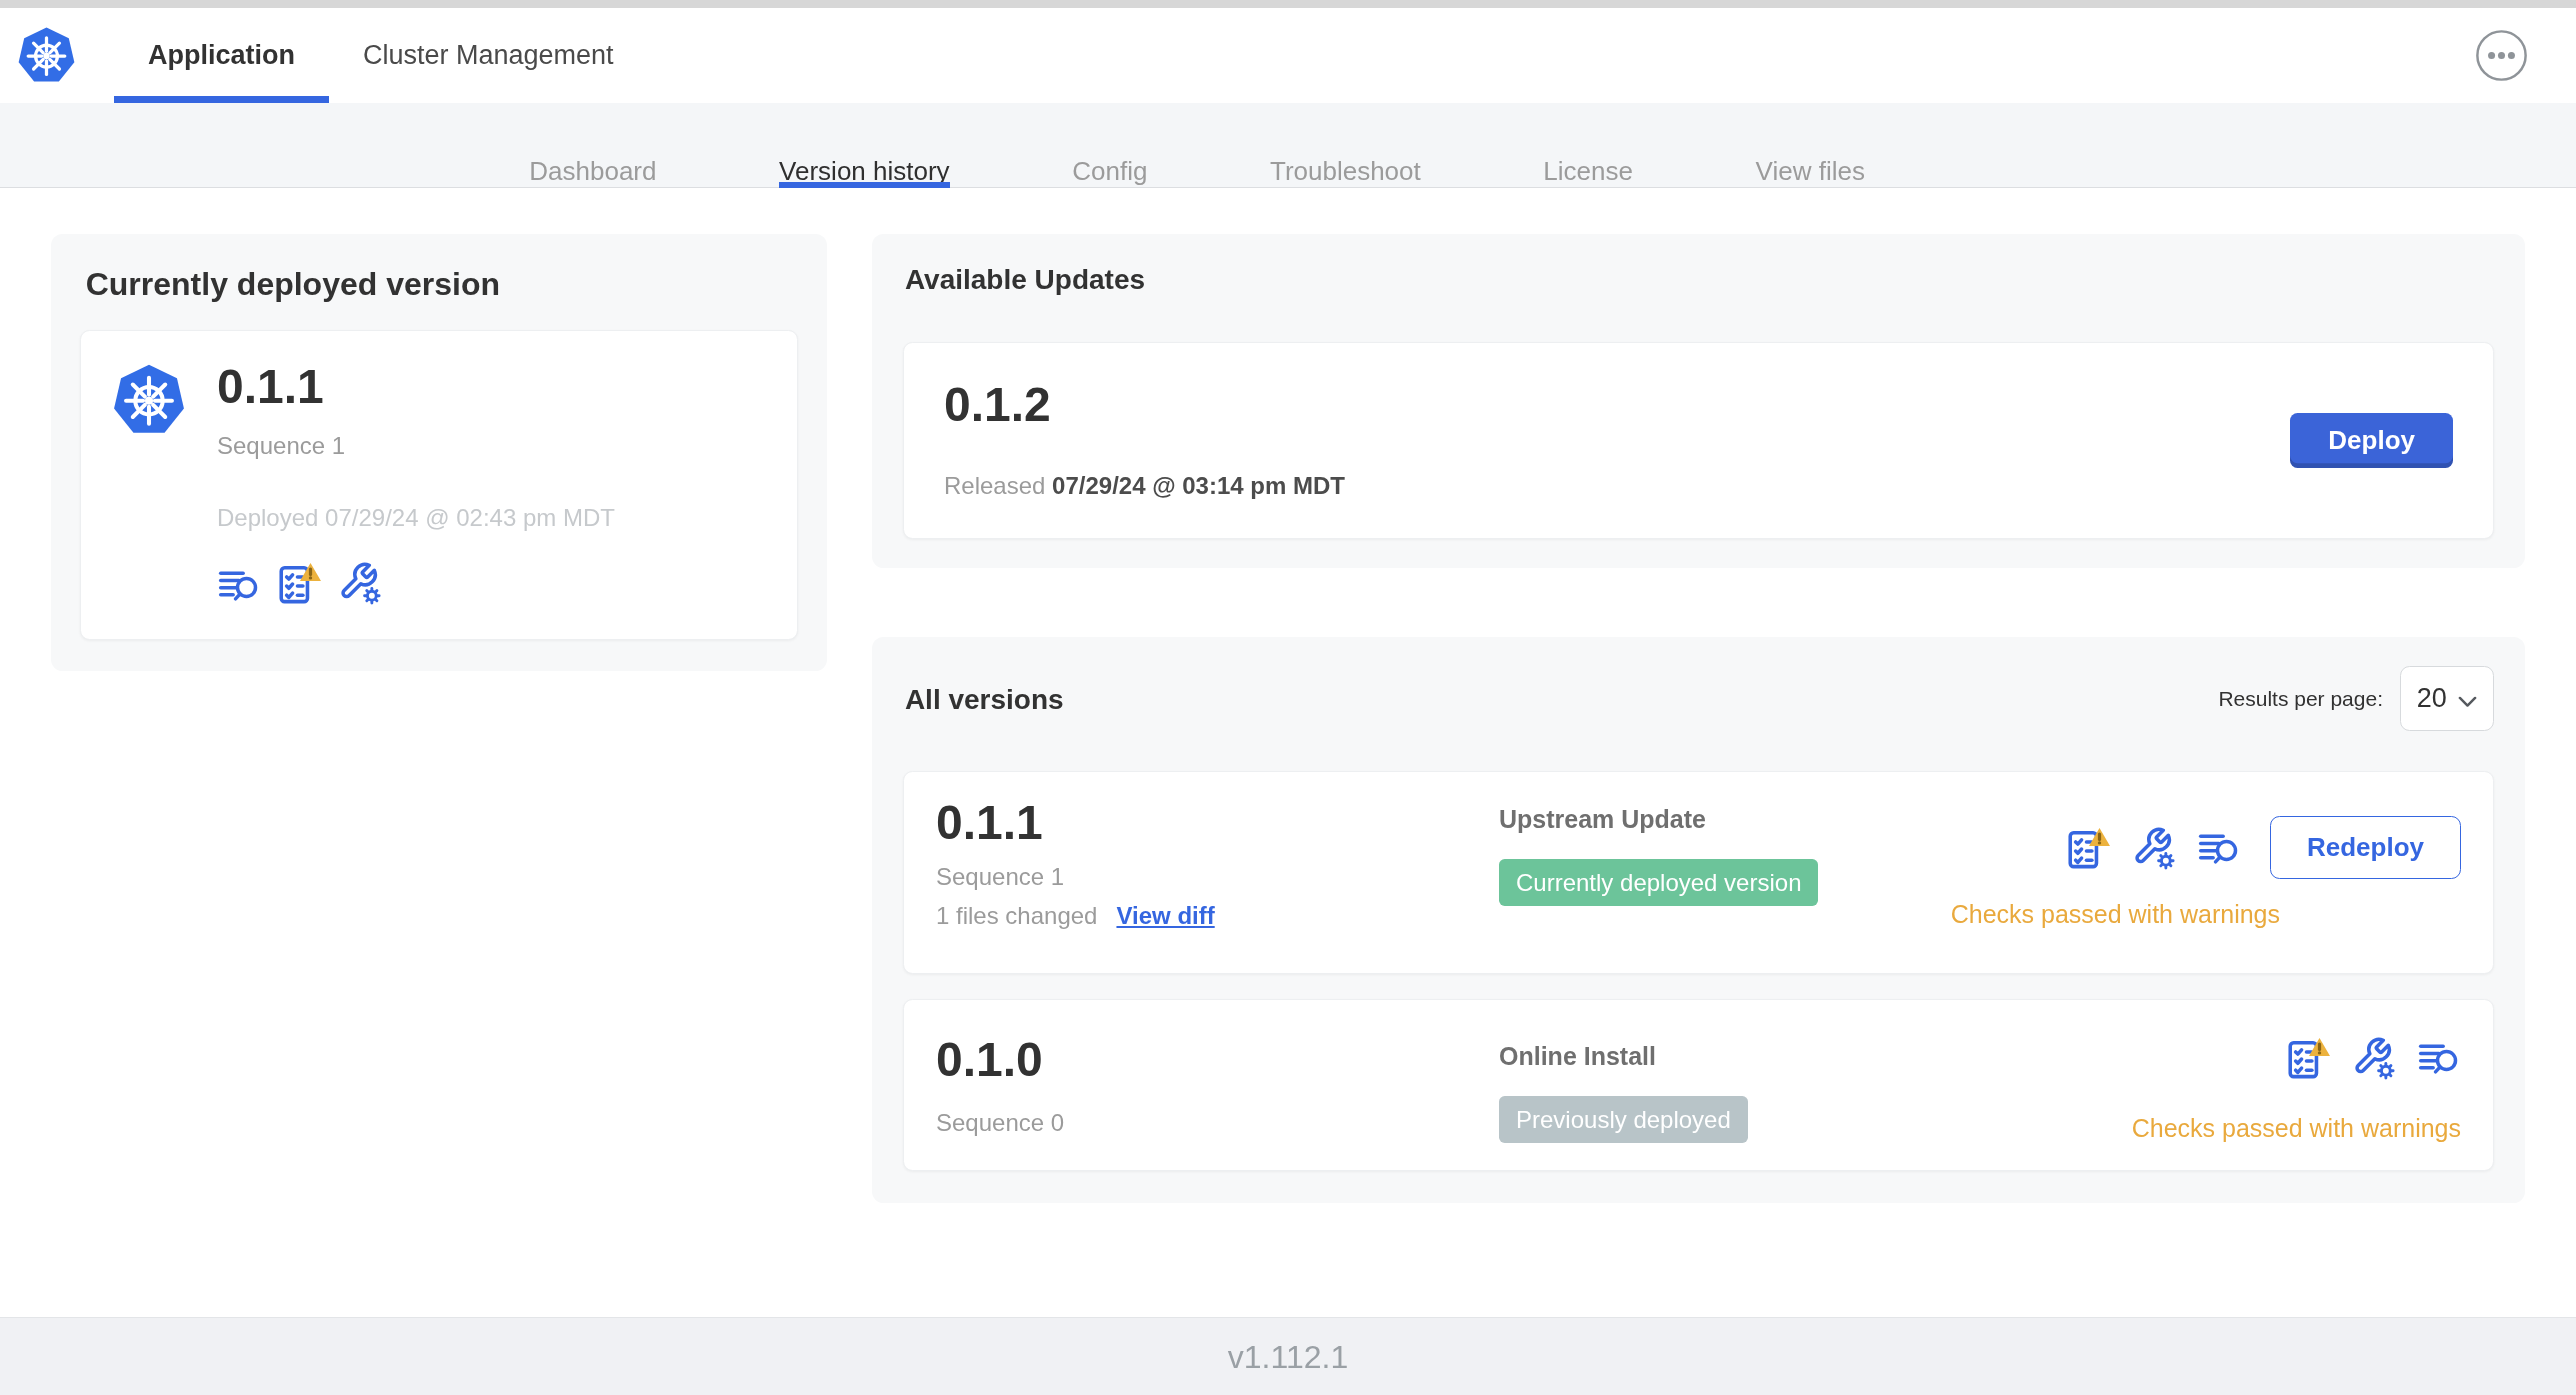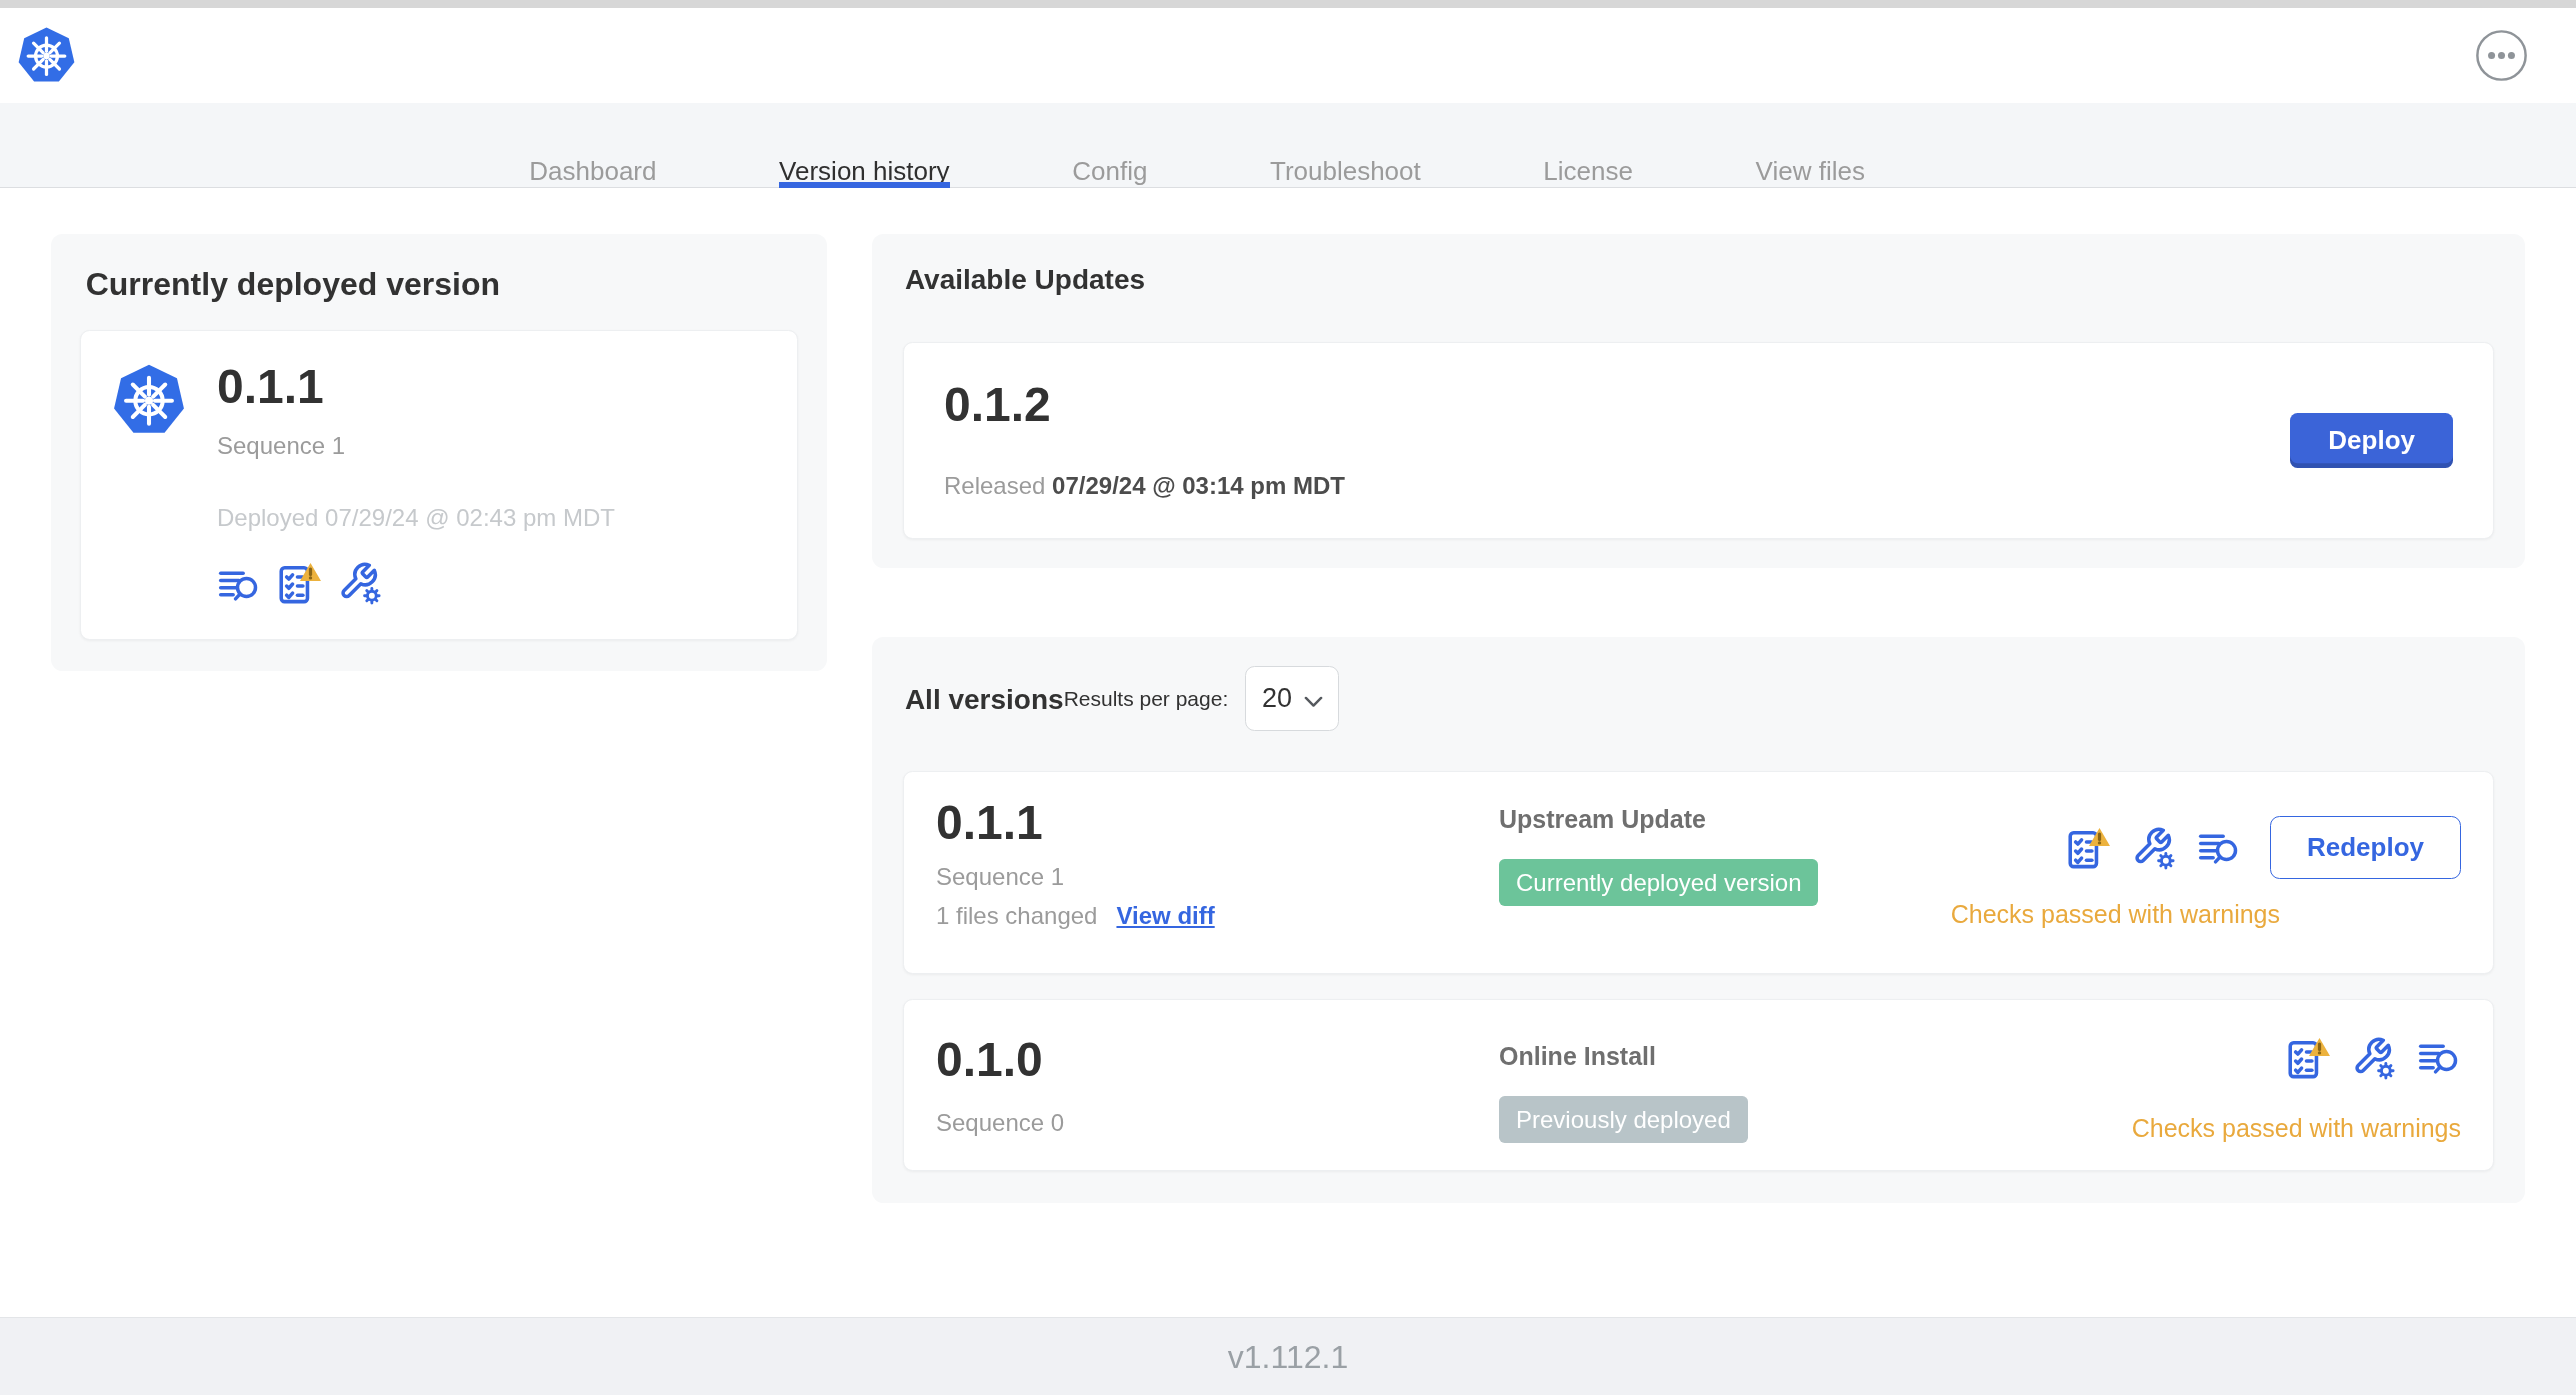--- a/index.html
+++ b/index.html
@@ -75,21 +75,21 @@
   .update-row{margin-top:46px;display:flex;align-items:center;justify-content:space-between;padding:38px 40px;}
   .released-line{font-size:24px;color:#9b9b9b;margin-top:43px;}
   .released-line b{color:#4c4c4c;}
   .deploy-btn{
     border:none;cursor:pointer;background:var(--deploy-blue,#3b64d8);color:#fff;
     font-family:inherit;font-size:26px;font-weight:bold;height:55px;padding:0 38px;
     border-radius:7.6px;box-shadow:inset 0 -4.8px 0 rgba(0,0,0,.18);
   }
 
   .allver-panel{padding:29px 31px 32px;box-sizing:border-box;}
-  .allver-head{display:flex;align-items:center;justify-content:flex-start;margin-bottom:40px;}
+  .allver-head{display:flex;align-items:center;justify-content:space-between;margin-bottom:40px;}
   .perpage{display:flex;align-items:center;gap:17px;}
   .perpage-label{font-size:21px;color:#323232;}
   .select-box{
     width:92px;height:63px;background:#fff;border:1.9px solid #d7dadd;border-radius:9.5px;
     display:flex;align-items:center;justify-content:center;gap:11.5px;cursor:pointer;
     font-size:27px;color:#323232;
   }
 
   .vrow{
     display:grid;grid-template-columns:563px 1fr auto;align-items:start;
@@ -143,20 +143,28 @@
           <line x1="42" y1="51" x2="19" y2="51"></line>
           <line x1="58" y1="51" x2="81" y2="51"></line>
           <line x1="44.4" y1="45.4" x2="28.1" y2="29.1"></line>
           <line x1="55.6" y1="56.6" x2="71.9" y2="72.9"></line>
           <line x1="44.4" y1="56.6" x2="28.1" y2="72.9"></line>
           <line x1="55.6" y1="45.4" x2="71.9" y2="29.1"></line>
         </g>
         <circle cx="50" cy="51" r="5.5" fill="#ffffff"></circle>
       </svg>
     </div>
+    <nav class="header-tabs">
+      <div class="htab active">
+        <span>Application</span>
+      </div>
+      <div class="htab">
+        <span>Cluster Management</span>
+      </div>
+    </nav>
     <button class="menu-btn">
       <span>
         <svg viewBox="0 0 56 56" width="53" height="53">
           <circle cx="28" cy="28" r="25.5" fill="none" stroke="#8f9499" stroke-width="2.6"></circle>
           <g fill="#8f9499">
             <circle cx="17.5" cy="28" r="3.7"></circle>
             <circle cx="28" cy="28" r="3.7"></circle>
             <circle cx="38.5" cy="28" r="3.7"></circle>
           </g>
         </svg>

